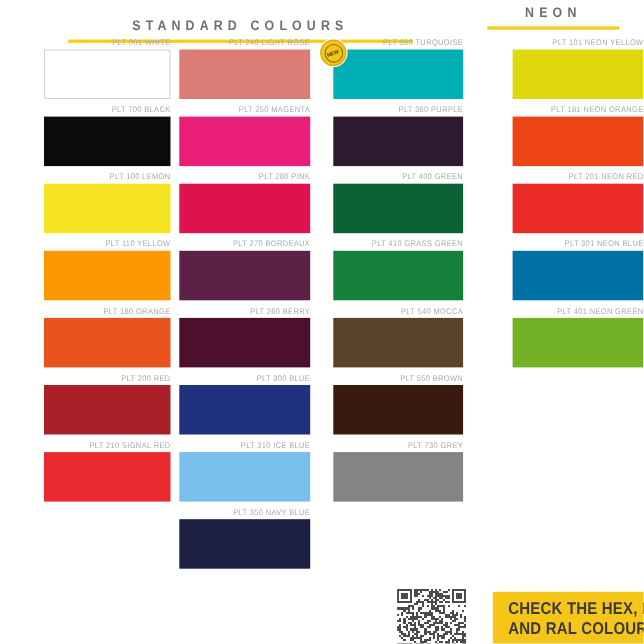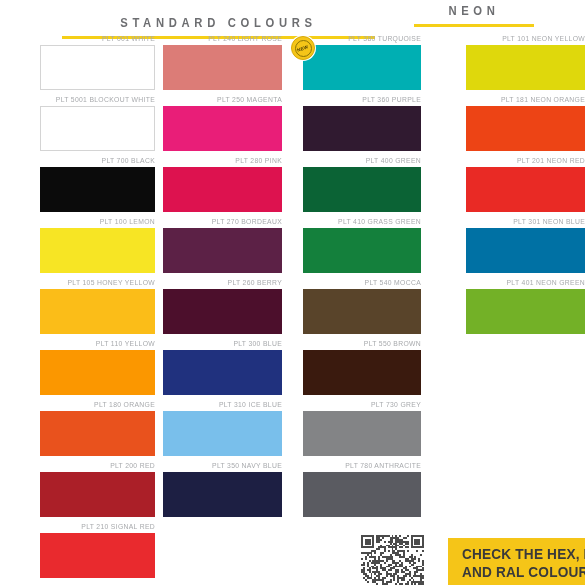--- a/index.html
+++ b/index.html
@@ -27,21 +27,21 @@
     line-height: 17px;
     white-space: nowrap;
     transform: scaleX(0.9);
   }
   .section-head .rule {
     height: 3px;
     background: #f5cf17;
     margin-top: 4px;
   }
   #head-standard { left: 62px;  top: 3px;  width: 313px; margin-top: 12px; }
-  #head-neon     { left: 414px; top: 3px;  width: 120px; }
+  #head-neon     { left: 443px; top: 3px;  width: 120px; }
 
   
   .col { position: absolute; top: 34px; }
   #col-0 { left: 40px;  width: 115px; }
   #col-1 { left: 163px; width: 119px; }
   #col-2 { left: 303px; width: 118px; }
   #col-3 { left: 466px; width: 119px; }
 
   .swatch-item { position: relative; height: 61px; }
   .swatch-label {
@@ -133,36 +133,28 @@
     <div class="title">NEON</div>
     <div class="rule" style="background: rgb(245, 207, 23);"></div>
   </div>
 
   <div class="col" id="col-0">
       <div class="swatch-item">
         <div class="swatch-label">PLT 001 WHITE</div>
         <div class="swatch-chip outlined" style="background: rgb(255, 255, 255);"></div>
       </div>
       <div class="swatch-item">
-        <div class="swatch-label">PLT 5001 BLOCKOUT WHITE</div>
-        <div class="swatch-chip outlined" style="background: rgb(255, 255, 255);"></div>
-      </div>
-      <div class="swatch-item">
         <div class="swatch-label">PLT 700 BLACK</div>
         <div class="swatch-chip" style="background: rgb(11, 11, 11);"></div>
       </div>
       <div class="swatch-item">
         <div class="swatch-label">PLT 100 LEMON</div>
         <div class="swatch-chip" style="background: rgb(247, 229, 36);"></div>
       </div>
       <div class="swatch-item">
-        <div class="swatch-label">PLT 105 HONEY YELLOW</div>
-        <div class="swatch-chip" style="background: rgb(251, 189, 24);"></div>
-      </div>
-      <div class="swatch-item">
         <div class="swatch-label">PLT 110 YELLOW</div>
         <div class="swatch-chip" style="background: rgb(251, 151, 0);"></div>
       </div>
       <div class="swatch-item">
         <div class="swatch-label">PLT 180 ORANGE</div>
         <div class="swatch-chip" style="background: rgb(233, 82, 29);"></div>
       </div>
       <div class="swatch-item">
         <div class="swatch-label">PLT 200 RED</div>
         <div class="swatch-chip" style="background: rgb(171, 31, 40);"></div>
@@ -227,24 +219,20 @@
         <div class="swatch-label">PLT 540 MOCCA</div>
         <div class="swatch-chip" style="background: rgb(89, 68, 42);"></div>
       </div>
       <div class="swatch-item">
         <div class="swatch-label">PLT 550 BROWN</div>
         <div class="swatch-chip" style="background: rgb(58, 26, 14);"></div>
       </div>
       <div class="swatch-item">
         <div class="swatch-label">PLT 730 GREY</div>
         <div class="swatch-chip" style="background: rgb(131, 132, 134);"></div>
-      </div>
-      <div class="swatch-item">
-        <div class="swatch-label">PLT 780 ANTHRACITE</div>
-        <div class="swatch-chip" style="background: rgb(90, 91, 97);"></div>
       </div>
     </div>
   <div class="col" id="col-3">
       <div class="swatch-item">
         <div class="swatch-label">PLT 101 NEON YELLOW</div>
         <div class="swatch-chip" style="background: rgb(223, 216, 12);"></div>
       </div>
       <div class="swatch-item">
         <div class="swatch-label">PLT 181 NEON ORANGE</div>
         <div class="swatch-chip" style="background: rgb(237, 68, 21);"></div>

